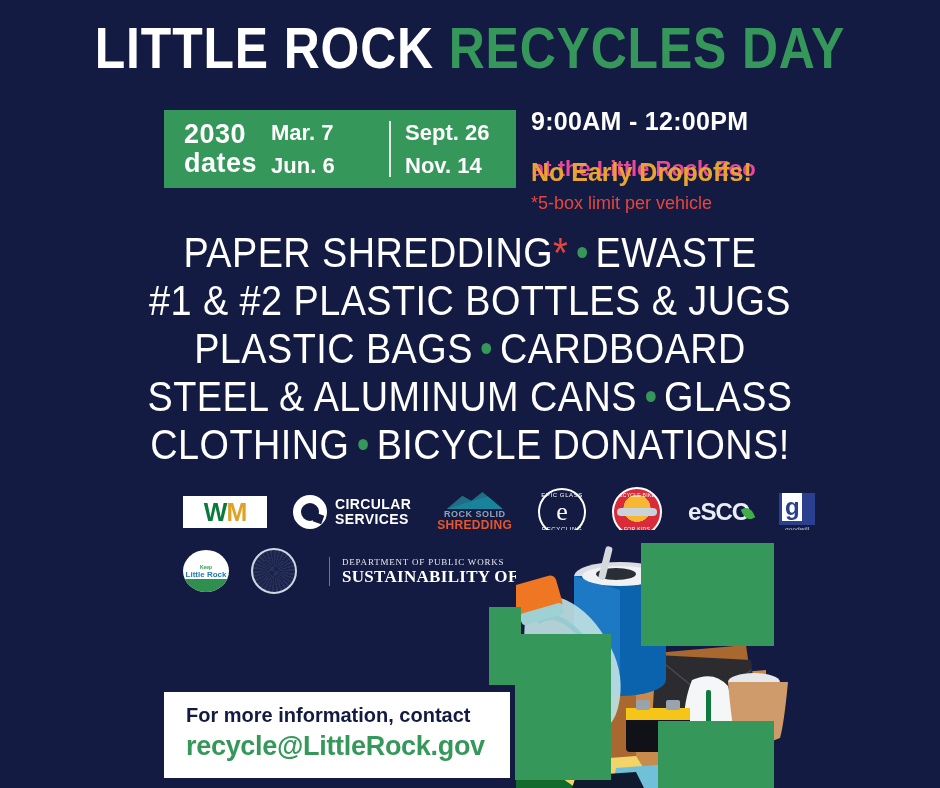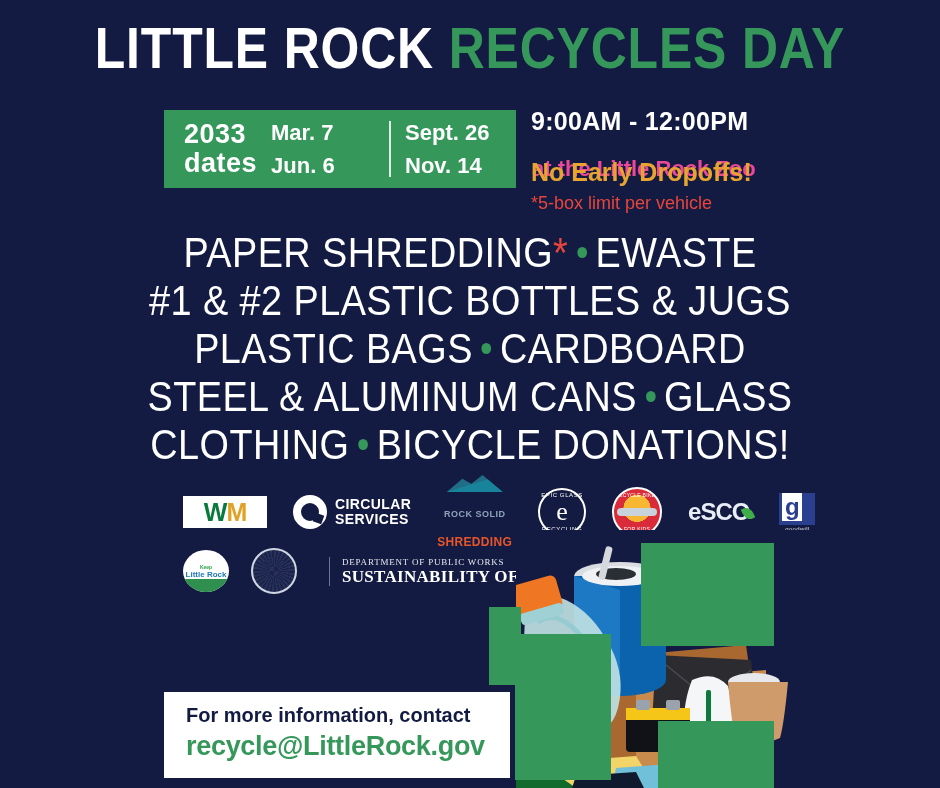--- a/index.html
+++ b/index.html
@@ -106,21 +106,21 @@
     width:34px;height:34px;border-radius:50%;
     border:8px solid #ffffff;box-sizing:border-box;position:relative;
   }
   .cs-mark:after{
     content:"";position:absolute;width:9px;height:9px;background:#141b42;
     right:-4px;top:11px;transform:rotate(20deg);
   }
   .cs-txt{font-weight:700;font-size:14px;line-height:15px;letter-spacing:.4px;}
 
   
-  .lg-rss{flex-direction:column;align-items:center;gap:17px;}
+  .lg-rss{flex-direction:column;align-items:center;gap:0;}
   .rss-mtn{
     width:56px;height:17px;background:
       linear-gradient(to bottom right,transparent 49%,#17849b 50%) ,
       #1f6d86;
     clip-path:polygon(0% 100%,28% 22%,44% 52%,64% 0%,100% 100%);
   }
   .rss-a{color:#8fa3b8;font-size:9px;font-weight:700;letter-spacing:.5px;line-height:10px;}
   .rss-b{color:#e8552a;font-size:12px;font-weight:700;letter-spacing:.3px;line-height:13px;}
 
   
@@ -240,21 +240,21 @@
 
 <div id="poster">
 
   <div class="title">
     <span class="w">LITTLE ROCK</span>
     <span class="g">RECYCLES DAY</span>
   </div>
 
   <div class="dates-box">
     <div class="dates-label">
-      <div>2033</div>
+      <div>2030</div>
       <div>dates</div>
     </div>
     <div class="dates-cols">
       <div class="dates-col c1">
         <div>Mar. 7</div>
         <div>Jun. 6</div>
       </div>
       <div class="date-div"></div>
       <div class="dates-col c2">
         <div>Sept. 26</div>

